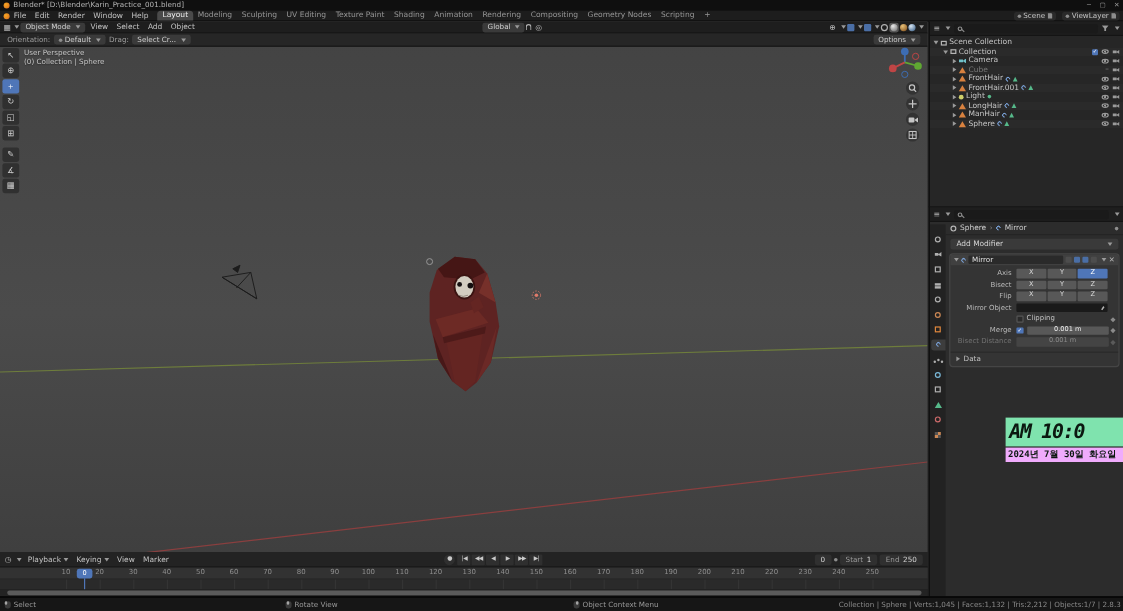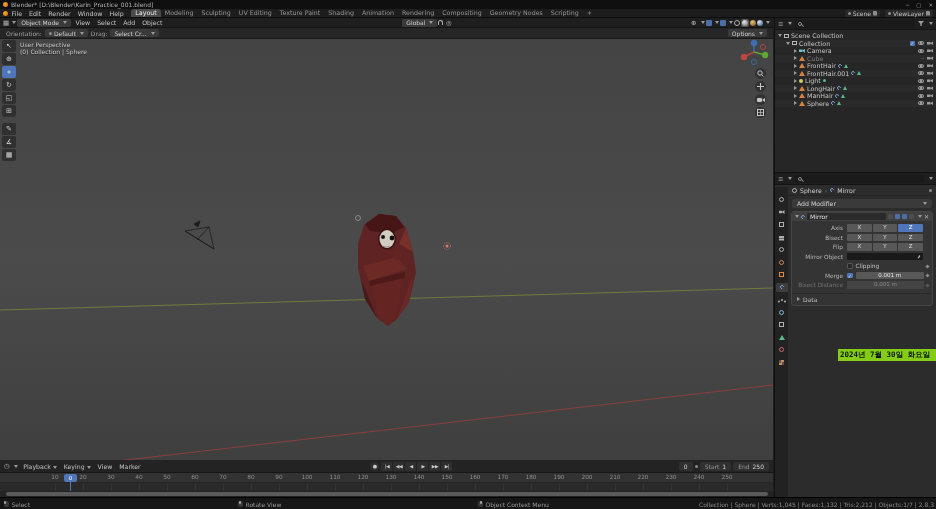--- a/index.html
+++ b/index.html
@@ -112,21 +112,21 @@
   .chk { width:5.5px; height:5.5px; border-radius:1px; background:#2a2a2a; border:1px solid #555; font-size:4.5px; line-height:5px; text-align:center; color:#fff; }
   .chk.on { background:#4f76b8; border-color:#4f76b8; font-weight:bold; }
   .chk-label { font-size:5.8px; color:#c0c0c0; }
   .val-field { flex:1; height:7.5px; background:#585858; border-radius:1px; font-size:5.5px; color:#eee; text-align:center; line-height:7.5px; }
   .anim-dot { width:3px; height:3px; background:#8a8a8a; transform:rotate(45deg); margin-left:2px; }
   .data-section { border-top:1px solid #2a2a2a; padding:2px 5px; font-size:6px; color:#c0c0c0; display:flex; align-items:center; gap:3px; }
 
   
   .clock { position:absolute; left:838px; top:348px; width:98px; z-index:9; font-family:"DejaVu Sans Mono",monospace; font-weight:bold; color:#0b1810; }
   .clock-time { height:24px; background:#7fe3ae; font-size:16.5px; line-height:24px; padding-left:3px; white-space:nowrap; overflow:hidden; font-style:italic; letter-spacing:-1px; }
-  .clock-date { height:12px; background:#84cc16; margin-top:1px; font-size:7.5px; line-height:12px; padding-left:2px; white-space:nowrap; overflow:hidden; }
+  .clock-date { height:12px; background:#f0abfc; margin-top:1px; font-size:7.5px; line-height:12px; padding-left:2px; white-space:nowrap; overflow:hidden; }
 
   
   .timeline { position:absolute; left:0; top:460px; width:773px; height:31px; background:#2b2b2b; }
   .tl-header { height:13px; background:#232323; border-bottom:1px solid #161616; display:flex; align-items:center; gap:2px; padding:0 4px; font-size:6.2px; }
   .rec-btn { width:9px; height:9px; border-radius:50%; background:#2f2f2f; color:#c9c9c9; font-size:5px; display:flex; align-items:center; justify-content:center; }
   #playback { display:flex; gap:1px; }
   .pb-btn { height:9px; min-width:11px; background:#2f2f2f; border-radius:1px; color:#c9c9c9; font-size:4.8px; display:flex; align-items:center; justify-content:center; padding:0 1px; letter-spacing:-0.5px; }
   .tl-pill { display:flex; align-items:center; gap:3px; background:#303030; border-radius:2px; height:9px; padding:0 5px; font-size:6px; color:#d5d5d5; }
   .tl-pill .lab { color:#9a9a9a; }
   .ruler { position:absolute; left:0; top:13px; right:0; height:10px; background:#323232; border-bottom:1px solid #262626; }
@@ -594,20 +594,21 @@
       </div>
       <div class="data-section">
         <span class="tri-r"></span>
           <span>Data</span>
       </div>
     </div>
   </div>
 </div>
 
 <div class="clock">
+  <div class="clock-time">AM 10:0</div>
   <div class="clock-date">2024년 7월 30일 화요일</div>
 </div>
 
 <div class="timeline">
   <div class="tl-header">
     <span class="ed-icon">◷</span>
       <span class="caret"></span>
     <span id="tl-menus" style="display:flex;">
         <span class="menu-item">Playback<span class="caret"></span></span>
         <span class="menu-item">Keying<span class="caret"></span></span>

